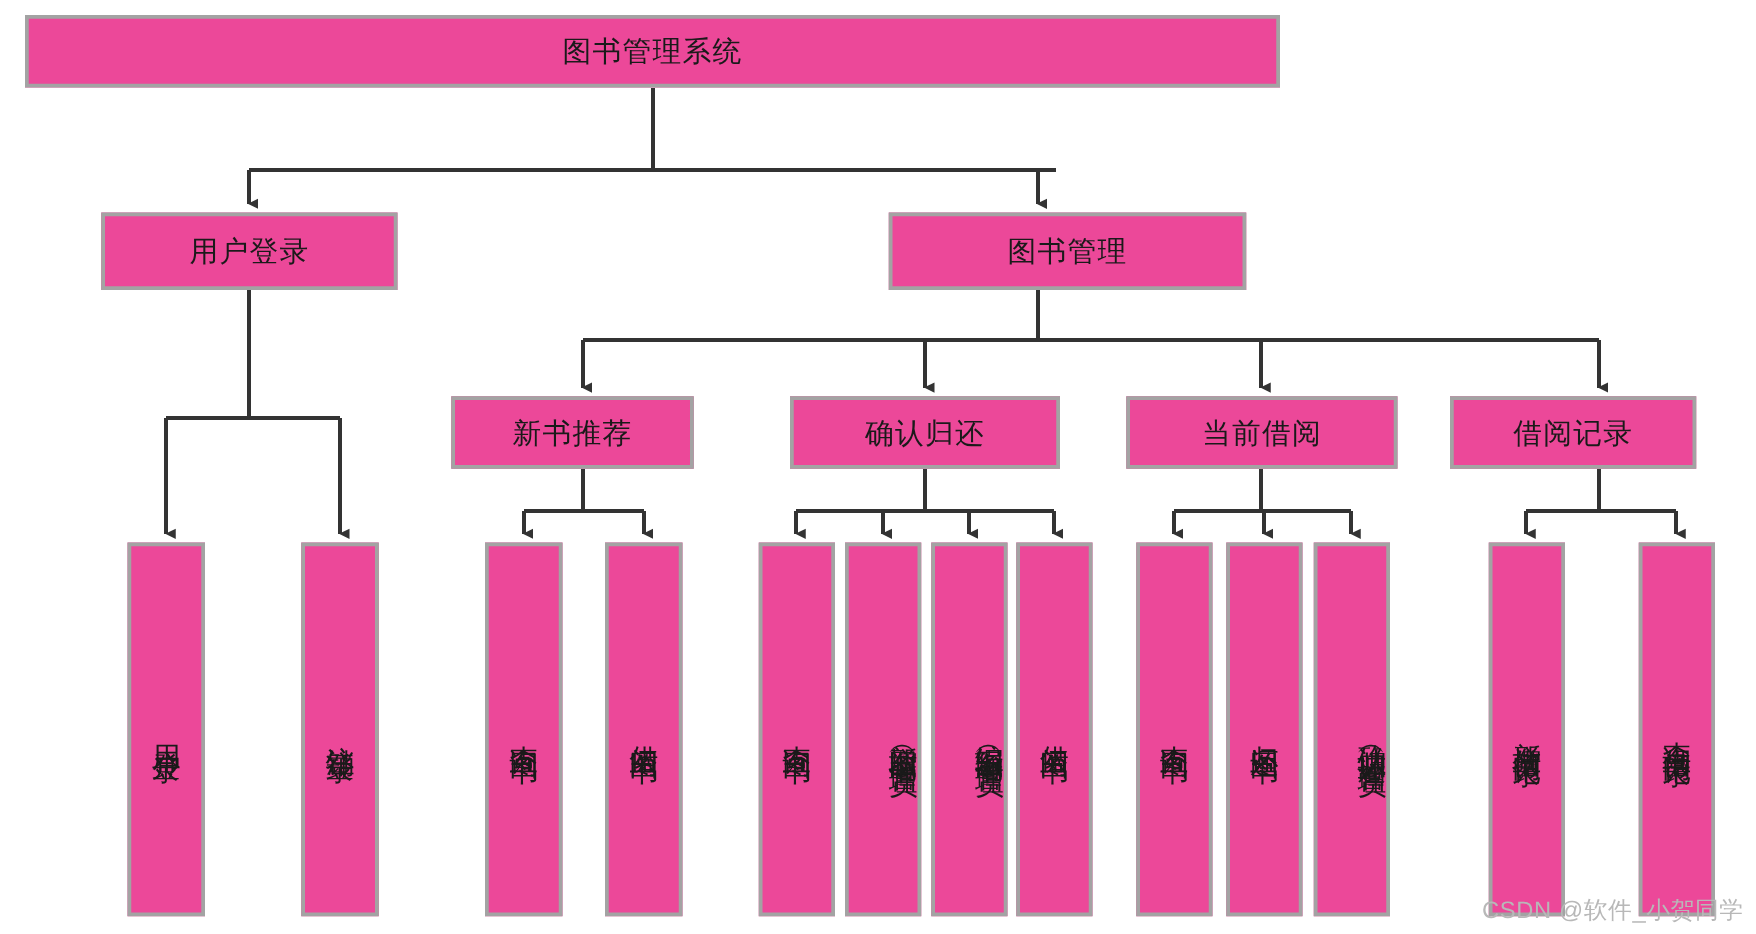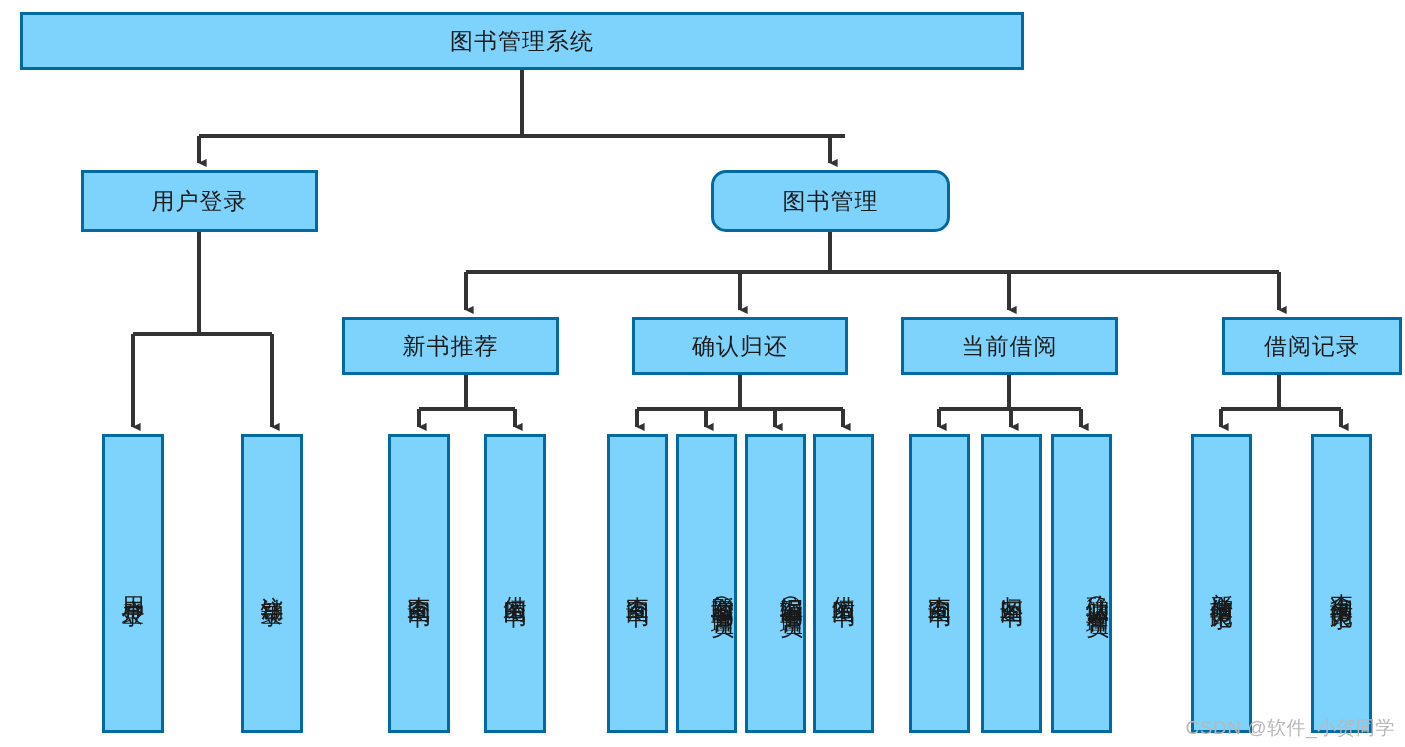--- a/index.html
+++ b/index.html
@@ -1,19 +1,19 @@
 <!DOCTYPE html>
 <html><head>
 <meta charset="utf-8">
 <style>
   html,body{margin:0;padding:0;background:#ffffff;}
   body{width:1405px;height:747px;overflow:hidden;font-family:"Liberation Sans","DejaVu Sans",sans-serif;}
   #stage{position:relative;width:1405px;height:747px;background:#fff;}
   svg.wires{position:absolute;left:0;top:0;width:1405px;height:747px;}
-  .node{position:absolute;box-sizing:border-box;background:#7dd3fc;border:3px solid #0369a1;
+  .node{position:absolute;box-sizing:border-box;background:#ec4899;border:3px solid #a3a3a3;
         display:flex;align-items:center;justify-content:center;color:#1a1a1a;}
   .node.h{font-size:23px;letter-spacing:1px;}
   .node.v{writing-mode:vertical-rl;text-orientation:upright;font-size:23px;letter-spacing:3px;
           align-items:flex-start;justify-content:center;padding-top:14px;line-height:1.0;}
   .node.v.mid{align-items:center;padding-top:0;}
   #watermark{position:absolute;right:10px;bottom:6px;font-size:19px;color:#b8b8b8;
              white-space:nowrap;letter-spacing:0.5px;margin-top:29px;}
 </style>
 </head>
 <body>
@@ -67,29 +67,29 @@
       <path d="M1221,409 L1341,409"></path>
       <path d="M1221,409 L1221,427" marker-end="url(#arw)"></path>
       <path d="M1341,409 L1341,427" marker-end="url(#arw)"></path>
     </g>
   </svg>
 
   <div class="node h" style="left:20px;top:12px;width:1004px;height:58px;">图书管理系统</div>
 
   <div class="node h" style="left:81px;top:170px;width:237px;height:62px;">用户登录</div>
 
-  <div class="node h" style="left:711px;top:170px;width:239px;height:62px;border-radius:15px;">图书管理</div>
+  <div class="node h" style="left:711px;top:170px;width:286px;height:62px;">图书管理</div>
 
-  <div class="node h" style="left:342px;top:317px;width:217px;height:58px;">新书推荐</div>
+  <div class="node h" style="left:361px;top:317px;width:194px;height:58px;">新书推荐</div>
 
   <div class="node h" style="left:632px;top:317px;width:216px;height:58px;">确认归还</div>
 
   <div class="node h" style="left:901px;top:317px;width:217px;height:58px;text-align:center;">当前借阅</div>
 
-  <div class="node h" style="left:1222px;top:317px;width:180px;height:58px;">借阅记录</div>
+  <div class="node h" style="left:1160px;top:317px;width:197px;height:58px;">借阅记录</div>
 
   <div class="node v mid" style="left:102px;top:434px;width:62px;height:299px;">用户登录</div>
 
   <div class="node v mid" style="left:241px;top:434px;width:62px;height:299px;">注销登录</div>
 
   <div class="node v mid" style="left:388px;top:434px;width:62px;height:299px;">查询图书</div>
 
   <div class="node v mid" style="left:484px;top:434px;width:62px;height:299px;">借阅图书</div>
 
   <div class="node v mid" style="left:607px;top:434px;width:61px;height:299px;">查询图书</div>

